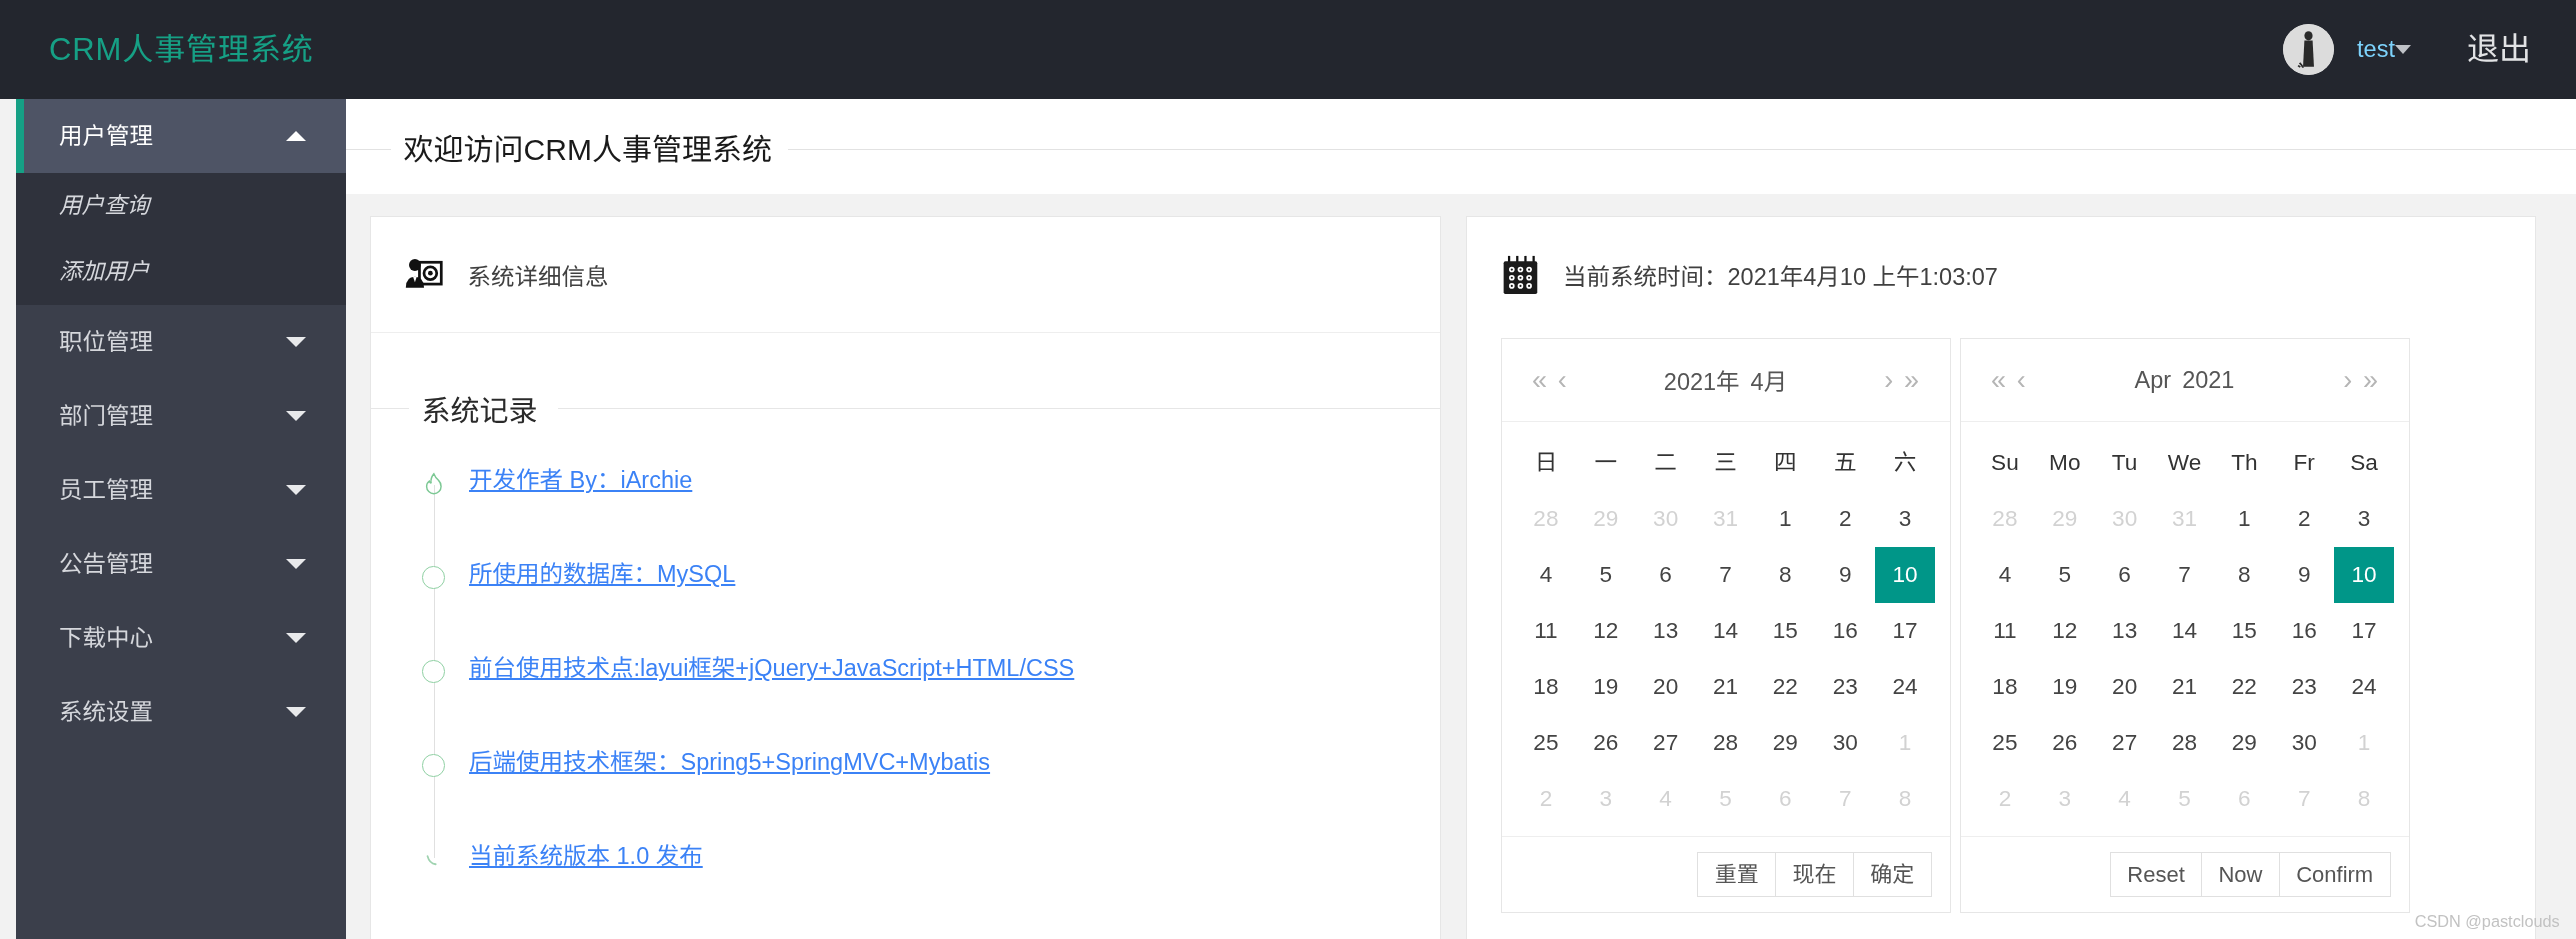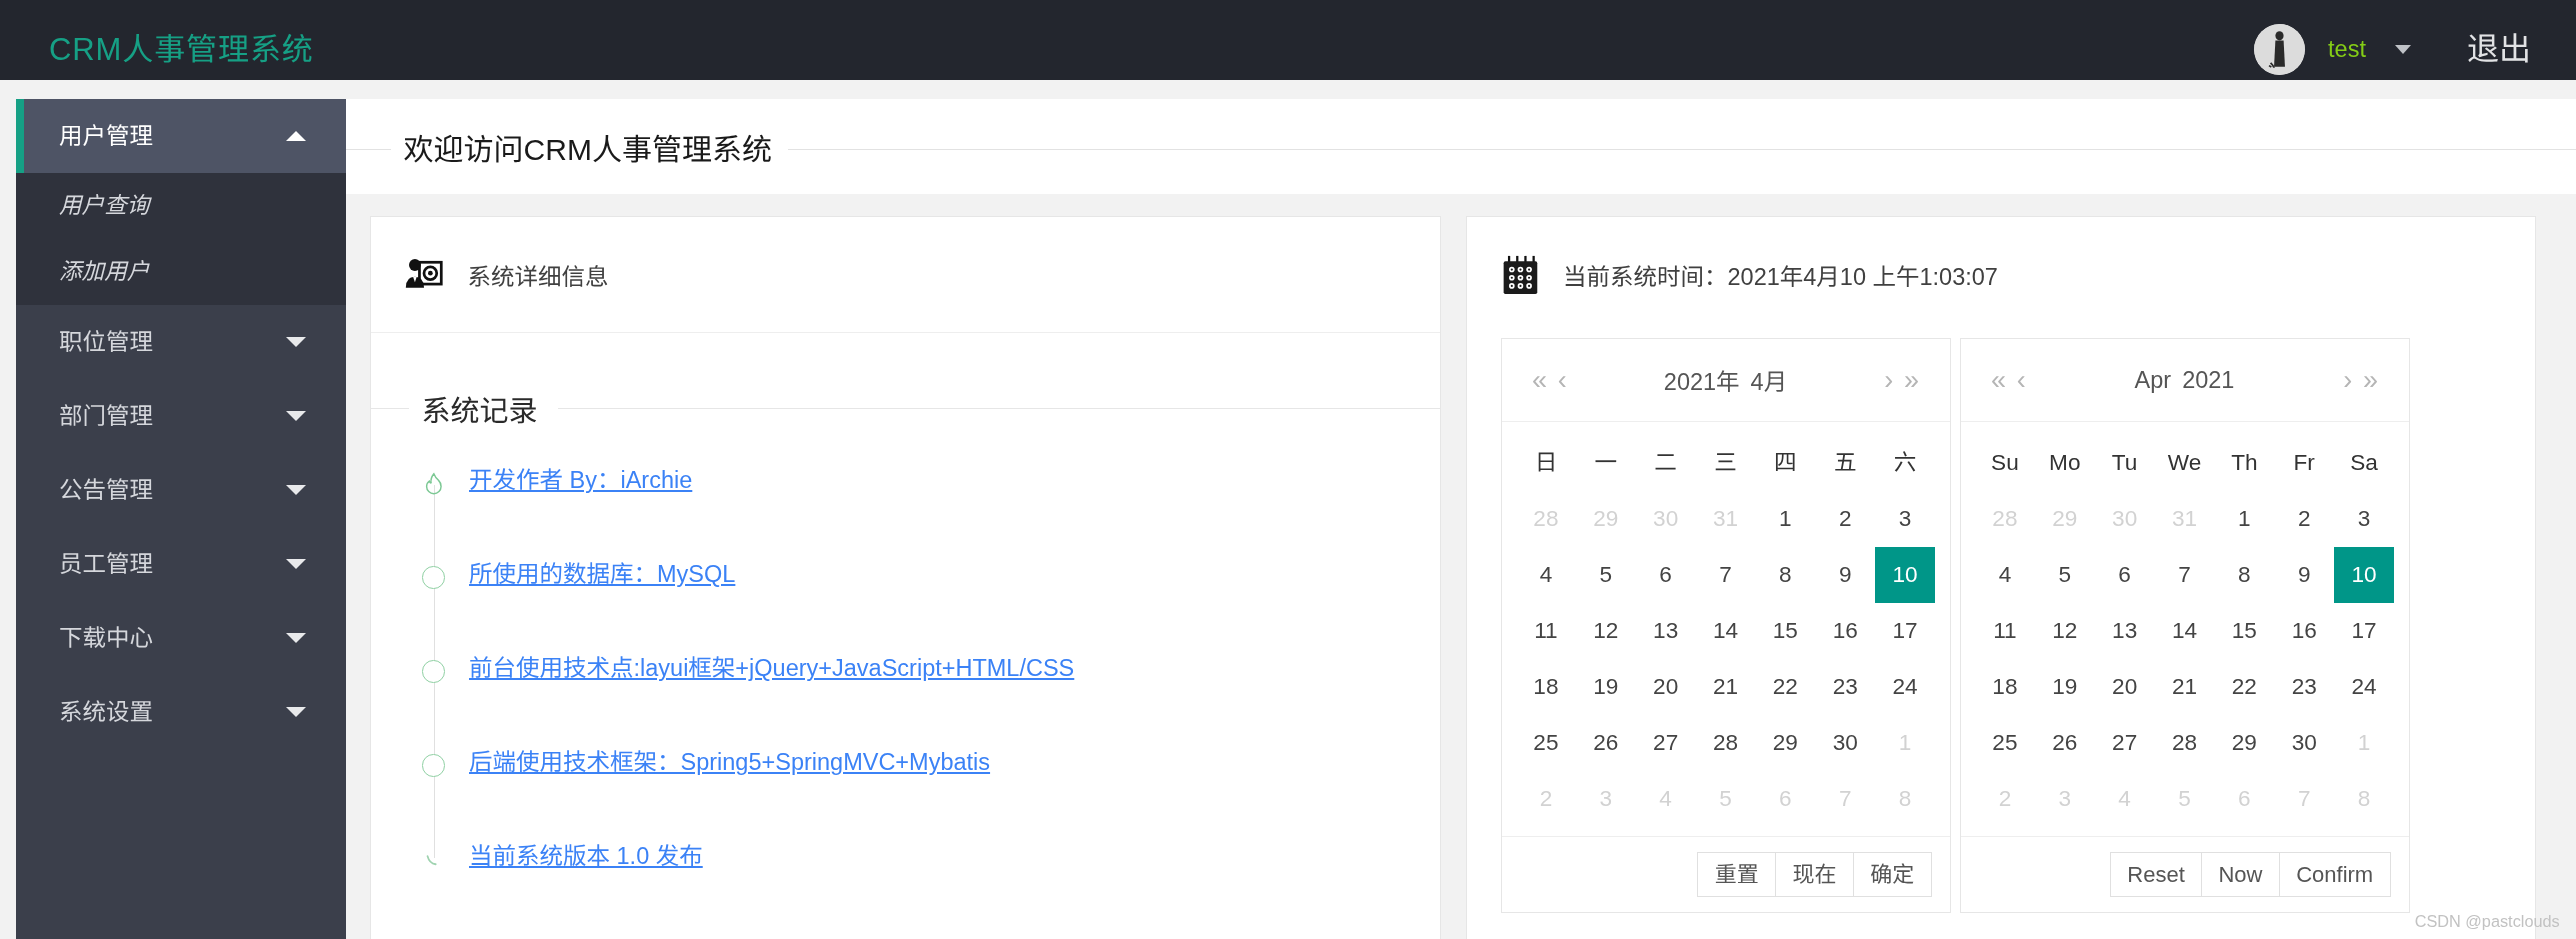--- a/index.html
+++ b/index.html
@@ -10,21 +10,21 @@
     overflow: hidden;
     font-family: "Liberation Sans", "DejaVu Sans", sans-serif;
     background: #f2f2f2;
   }
 
   
   .header {
     position: absolute;
     top: 0; left: 0;
     width: 2576px;
-    height: 80px;
+    height: 99px;
     background: #23262E;
     z-index: 30;
     padding-left: 12px;
   }
   .logo {
     position: absolute;
     left: 49px; top: 0;
     height: 99px;
     line-height: 99px;
     font-size: 31px;
@@ -44,24 +44,24 @@
     width: 51px; height: 51px;
     border-radius: 50%;
     overflow: hidden;
     background: #d8d8d8;
     position: relative;
     flex: 0 0 auto;
   }
   .avatar svg { display:block; width:51px; height:51px; }
   .user-box {
     display: flex; align-items: center;
-    gap: 29px;
+    gap: 0;
     padding: 0 20px 0 23.5px;
     height: 99px;
-    color: #84cc16;
+    color: #7dd3fc;
     font-size: 23.5px;
     white-space: nowrap;
   }
   .caret-down {
     width: 0; height: 0;
     border-left: 8.1px solid transparent;
     border-right: 8.1px solid transparent;
     border-top: 9px solid #bfc2c7;
     display: inline-block;
   }
@@ -398,25 +398,25 @@
   </div>
   <div class="menu-item">
     <span>职位管理</span>
     <i class="arrow down"></i>
   </div>
   <div class="menu-item">
     <span>部门管理</span>
     <i class="arrow down"></i>
   </div>
   <div class="menu-item">
+    <span>员工管理</span>
+    <i class="arrow down"></i>
+  </div>
+  <div class="menu-item">
     <span>公告管理</span>
-    <i class="arrow down"></i>
-  </div>
-  <div class="menu-item">
-    <span>员工管理</span>
     <i class="arrow down"></i>
   </div>
   <div class="menu-item">
     <span>下载中心</span>
     <i class="arrow down"></i>
   </div>
   <div class="menu-item">
     <span>系统设置</span>
     <i class="arrow down"></i>
   </div>

